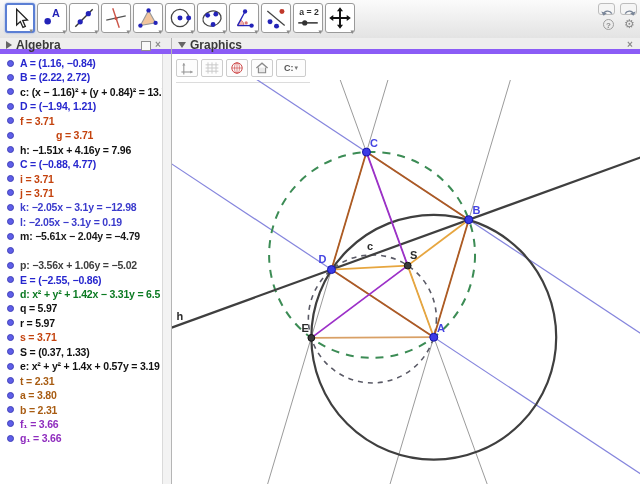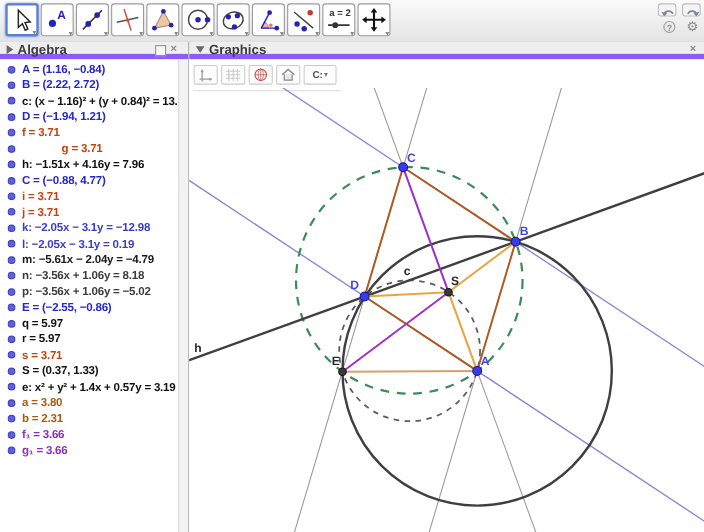--- a/index.html
+++ b/index.html
@@ -227,49 +227,56 @@
     <div class="arow">
       <span class="bullet"></span>
       <span class="atext" style="color: rgb(59, 59, 204);">l: −2.05x − 3.1y = 0.19</span>
     </div>
     <div class="arow">
       <span class="bullet"></span>
       <span class="atext" style="color: rgb(26, 26, 26);">m: −5.61x − 2.04y = −4.79</span>
     </div>
     <div class="arow">
       <span class="bullet"></span>
-      <span class="atext" style="color: rgb(61, 61, 61);">n: −3.56x + 1.06y = 8.18</span>
     </div>
     <div class="arow">
       <span class="bullet"></span>
       <span class="atext" style="color: rgb(61, 61, 61);">p: −3.56x + 1.06y = −5.02</span>
     </div>
     <div class="arow">
       <span class="bullet"></span>
       <span class="atext" style="color: rgb(38, 38, 206);">E = (−2.55, −0.86)</span>
     </div>
     <div class="arow">
       <span class="bullet"></span>
+      <span class="atext" style="color: rgb(11, 122, 34);">d: x² + y² + 1.42x − 3.31y = 6.5</span>
+    </div>
+    <div class="arow">
+      <span class="bullet"></span>
       <span class="atext" style="color: rgb(17, 17, 17);">q = 5.97</span>
     </div>
     <div class="arow">
       <span class="bullet"></span>
       <span class="atext" style="color: rgb(17, 17, 17);">r = 5.97</span>
     </div>
     <div class="arow">
       <span class="bullet"></span>
       <span class="atext" style="color: rgb(196, 67, 14);">s = 3.71</span>
     </div>
     <div class="arow">
       <span class="bullet"></span>
       <span class="atext" style="color: rgb(17, 17, 17);">S = (0.37, 1.33)</span>
     </div>
     <div class="arow">
       <span class="bullet"></span>
       <span class="atext" style="color: rgb(17, 17, 17);">e: x² + y² + 1.4x + 0.57y = 3.19</span>
+    </div>
+    <div class="arow">
+      <span class="bullet"></span>
+      <span class="atext" style="color: rgb(168, 92, 18);">t = 2.31</span>
     </div>
     <div class="arow">
       <span class="bullet"></span>
       <span class="atext" style="color: rgb(168, 92, 18);">a = 3.80</span>
     </div>
     <div class="arow">
       <span class="bullet"></span>
       <span class="atext" style="color: rgb(168, 92, 18);">b = 2.31</span>
     </div>
     <div class="arow">

